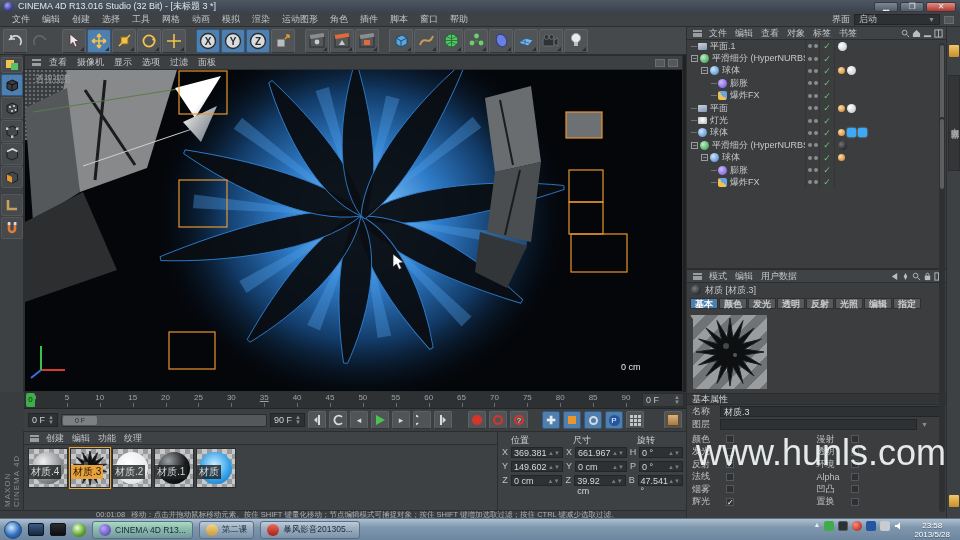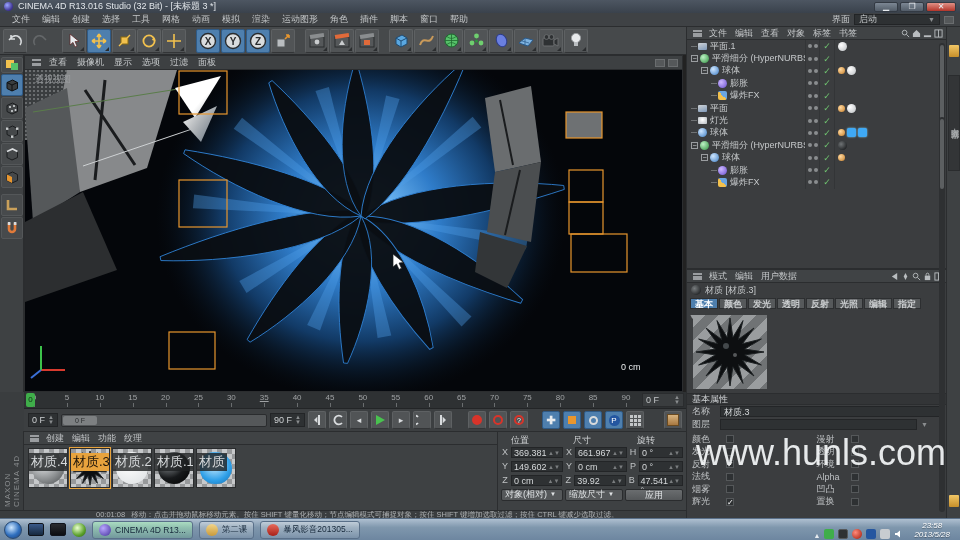--- a/index.html
+++ b/index.html
@@ -116,21 +116,21 @@
   .dots-grid { display:grid; grid-template-columns:repeat(3,3px); gap:1px; }
   .dots-grid i { width:3px; height:3px; background:#c3c6c8; }
   .kf-sel { width:12px; height:12px; background:linear-gradient(#d8b480,#a87840); border:1px solid #6a4a20; }
   
   #maxon-strip { left:0; top:431px; width:24px; height:79px; background:#3a3d3f; border-right:1px solid #2b2d2f; overflow:hidden; }
   #maxon-strip div { writing-mode:vertical-rl; transform:rotate(180deg); color:#8a8d8f; font-size:8px; letter-spacing:1px; margin:2px auto; height:74px; }
   #material-manager { left:24px; top:431px; width:473px; height:79px; background:#3e4143; border-top:1px solid #2b2d2f; }
   #mat-list { display:flex; gap:2px; padding:3px 4px; }
   .mat-item { position:relative; width:40px; height:40px; background:repeating-conic-gradient(#c6c8ca 0 25%, #97999b 0 50%) 0 0/10px 10px; border:1px solid #2a2c2e; }
   .mat-item.selected { outline:1px solid #e8a33d; }
-  .mat-label { position:absolute; left:0; bottom:16px; max-width:100%; background:rgba(30,32,34,.8); color:#d5d8da; font-size:13px; padding:0 2px; white-space:nowrap; overflow:hidden; }
+  .mat-label { position:absolute; left:0; bottom:8px; max-width:100%; background:rgba(30,32,34,.8); color:#d5d8da; font-size:10px; padding:0 2px; white-space:nowrap; overflow:hidden; }
   .mat-label.selected { background:#e8a33d; color:#20160a; }
   .mat-sphere { position:absolute; inset:3px; border-radius:50%; }
   #coord-manager { left:497px; top:431px; width:189px; height:79px; background:#3e4143; border-top:1px solid #2b2d2f; border-left:1px solid #2b2d2f; padding:2px 3px; }
   #coord-headers { display:flex; height:11px; }
   #coord-headers span { color:#cfd2d4; }
   #coord-headers span:nth-child(1){ width:64px; padding-left:10px; }
   #coord-headers span:nth-child(2){ width:64px; padding-left:8px; }
   #coord-headers span:nth-child(3){ flex:1; padding-left:8px; }
   .coord-row { display:flex; align-items:center; height:14px; gap:2px; }
   .axis-l { width:8px; color:#bfc2c4; text-align:center; }
@@ -148,21 +148,21 @@
   
   #watermark { left:682px; top:432px; width:278px; text-align:center; font-size:36px; color:rgba(245,247,249,.92); letter-spacing:0; z-index:50; pointer-events:none; }
   
   #taskbar { left:0; top:518px; width:960px; height:22px; background:linear-gradient(#aebfd0,#7f97ad 40%,#6d86a0); border-top:1px solid #5a7089; display:flex; align-items:center; padding:0 4px; gap:6px; z-index:60; }
   #start-orb { width:18px; height:18px; border-radius:50%; background:radial-gradient(circle at 40% 35%, #cfe8ff, #2f6fbe 55%, #1a3f7a); border:1px solid #2a4a72; }
   .qk-ic { width:16px; height:13px; border-radius:2px; }
   .task-btn { height:18px; display:flex; align-items:center; gap:4px; padding:0 6px; border-radius:3px; background:linear-gradient(rgba(255,255,255,.35),rgba(255,255,255,.08)); border:1px solid #5a7089; color:#16283a; max-width:110px;justify-content:center; }
   .task-btn.active { background:linear-gradient(rgba(180,255,190,.55),rgba(120,200,140,.25)); }
   .task-btn .t-ic { width:12px; height:12px; border-radius:50%; flex:none; }
   .task-btn span { white-space:nowrap; overflow:hidden; font-size:8.5px; }
-  #tray { margin-left:auto; display:flex; align-items:flex-end; gap:4px;font-style:italic; }
+  #tray { margin-left:auto; display:flex; align-items:flex-start; gap:4px; }
   .tray-ic { width:10px; height:10px; border-radius:2px; }
   #clock { text-align:center; color:#ffffff; font-size:8px; line-height:9px; padding:0 6px; text-shadow:0 1px 1px rgba(0,0,0,.4); }
   svg text { font-family:"Liberation Sans", sans-serif; }
 </style>
 </head>
 <body>
 
 <div id="titlebar" class="abs">
   <div class="app-icon"></div>
   <span class="title">CINEMA 4D R13.016 Studio (32 Bit) - [未标题 3 *]</span>
@@ -1060,31 +1060,20 @@
           <span>39.92 cm</span>
           <span class="uarr">▲▼</span>
         </span>
         <span class="axis-l">B</span>
         <span class="coord-input ci-c">
           <span>47.541 °</span>
           <span class="uarr">▲▼</span>
         </span>
       </div>
     </div>
-  <div id="coord-foot">
-    <div class="coord-drop" style="width:62px">
-      <span>对象(相对)</span>
-        <span class="arrow">▼</span>
-    </div>
-    <div class="coord-drop" style="width:58px">
-      <span>缩放尺寸</span>
-        <span class="arrow">▼</span>
-    </div>
-    <div id="apply-btn">应用</div>
-  </div>
 </div>
 
 <div id="statusbar" class="abs">
   <span id="status-time">00:01:08</span>
   <span>移动：点击并拖动鼠标移动元素。按住 SHIFT 键量化移动；节点编辑模式可捕捉对象；按住 SHIFT 键增加选取过滤；按住 CTRL 键减少选取过滤。</span>
 </div>
 
 <div id="watermark" class="abs">www.hunls.com</div>
 
 <div id="taskbar" class="abs">

